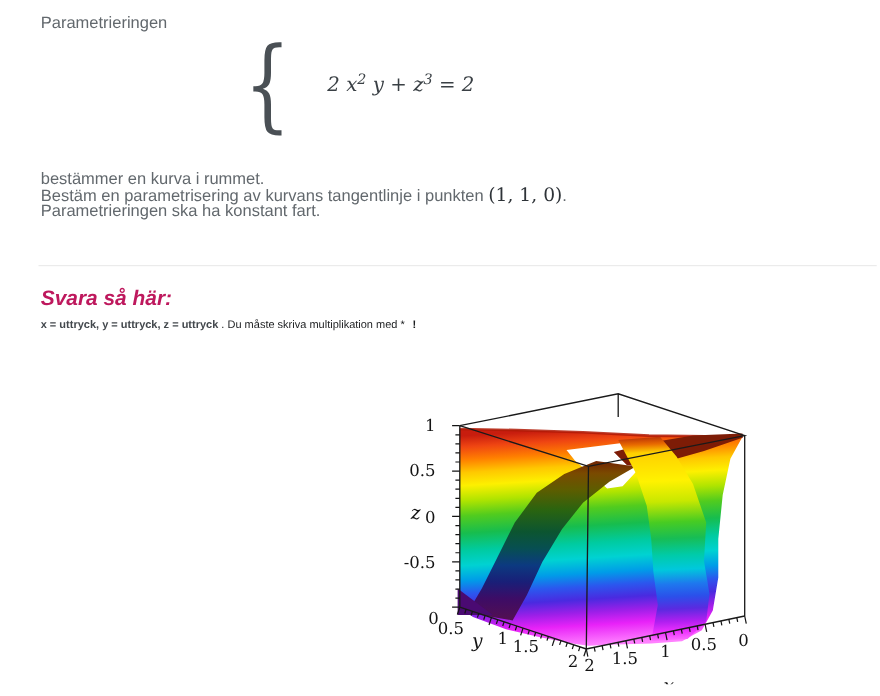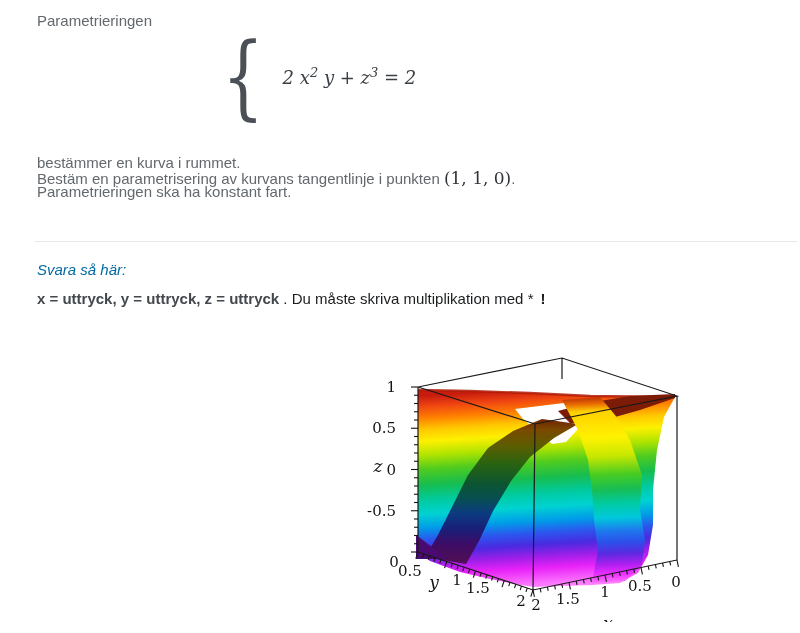--- a/index.html
+++ b/index.html
@@ -5,30 +5,30 @@
   html,body{margin:0;padding:0}
   body{width:800px;height:633px;position:relative;background:#ffffff;
        font-family:"Liberation Sans",sans-serif;overflow:hidden}
   .abs{position:absolute}
   .body-text{font-size:15px;color:#62686d;white-space:nowrap}
   #intro{left:37px;top:12px}
   #equation-block{left:222px;top:38px;display:flex;align-items:center;color:#3a4045;
        font-family:"DejaVu Serif",serif}
   #brace{font-size:92px;font-weight:400;line-height:78px;font-style:normal;
        transform:scaleX(.72);transform-origin:left center;color:#4a5055}
-  .eq-lines{font-size:18px;font-style:italic;margin-left:2px}
+  .eq-lines{font-size:18px;font-style:italic;margin-left:17px}
   .eq-line{line-height:31px;white-space:nowrap}
   .eq-line sup{font-size:13px;line-height:0}
   #line-rummet{left:37px;top:154px}
   #line-bestam{left:37px;top:168px}
   #line-fart{left:37px;top:183px}
   .math-point{font-family:"DejaVu Serif",serif;color:#2e3338;font-size:17px}
   #divider{left:35px;top:241px;width:762px;height:1px;background:#e9e9e9}
-  #answer-heading{left:37px;top:261px;color:#0369a1;font-weight:normal;font-style:italic;font-size:15px}
-  #answer-line{left:37px;top:290px;font-size:15px;color:#1b1d1f;white-space:nowrap}
+  #answer-heading{left:37px;top:261px;color:#be185d;font-weight:bold;font-style:italic;font-size:19px}
+  #answer-line{left:37px;top:290px;font-size:10px;color:#1b1d1f;white-space:nowrap}
   .ans-bold{font-weight:bold;color:#43484d}
   .bang{font-weight:bold;margin-left:7px}
   #plot{left:330px;top:345px}
   .tick-line{stroke:#141414;stroke-width:1.1}
   .tick-label{font-family:"DejaVu Serif",serif;font-size:15px;fill:#141414}
   .axis-name{font-family:"DejaVu Serif",serif;font-style:italic;font-size:17px;fill:#141414}
 </style>
 </head>
 <body>
 

